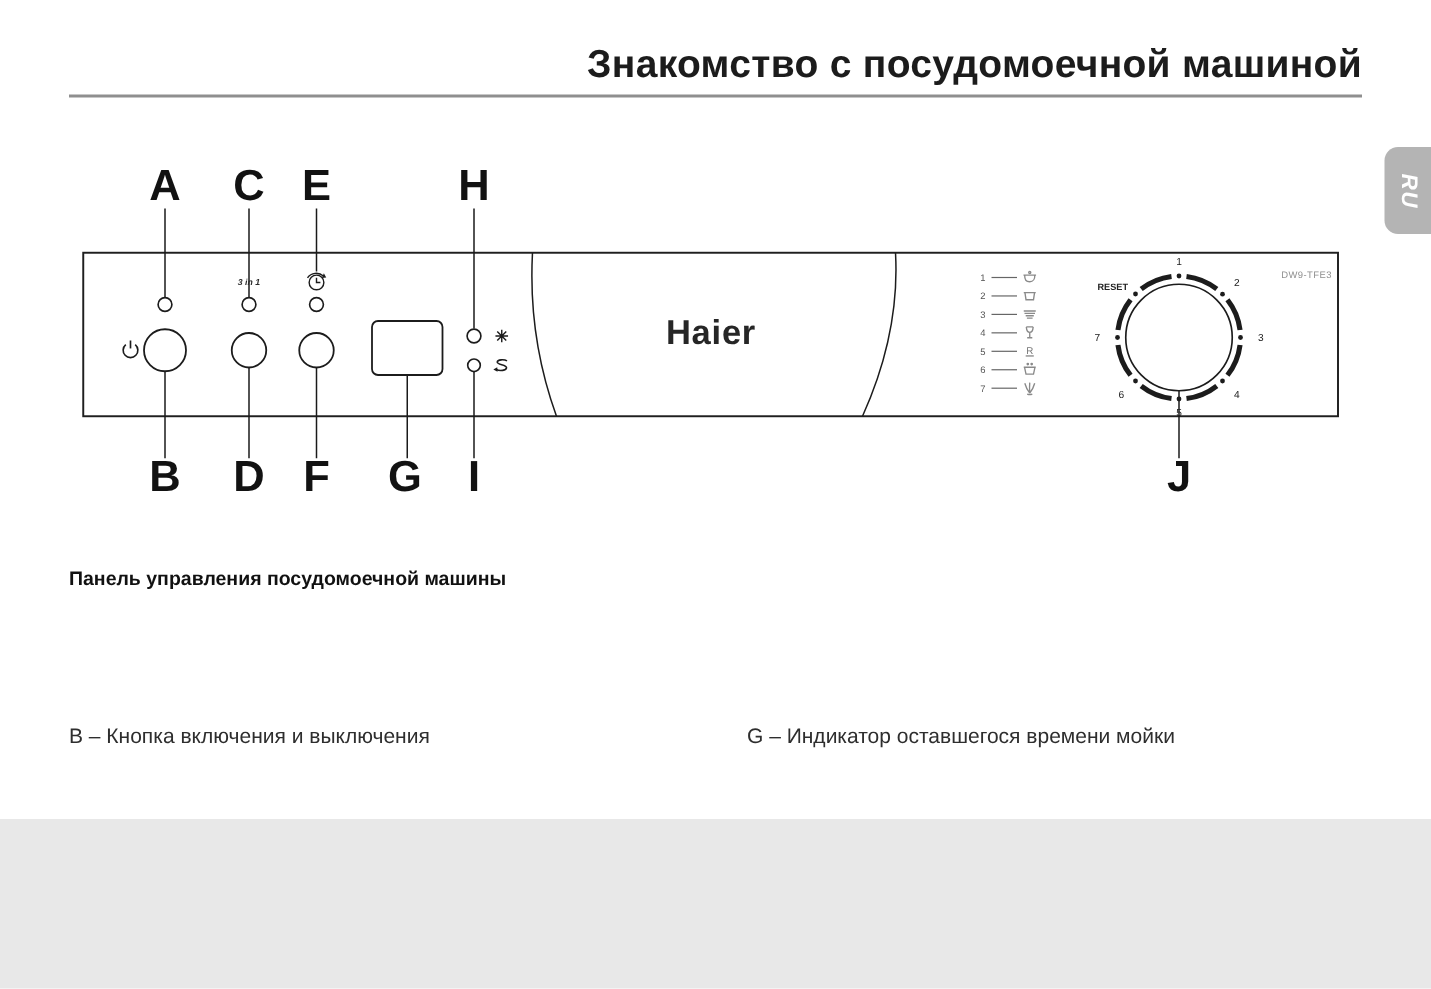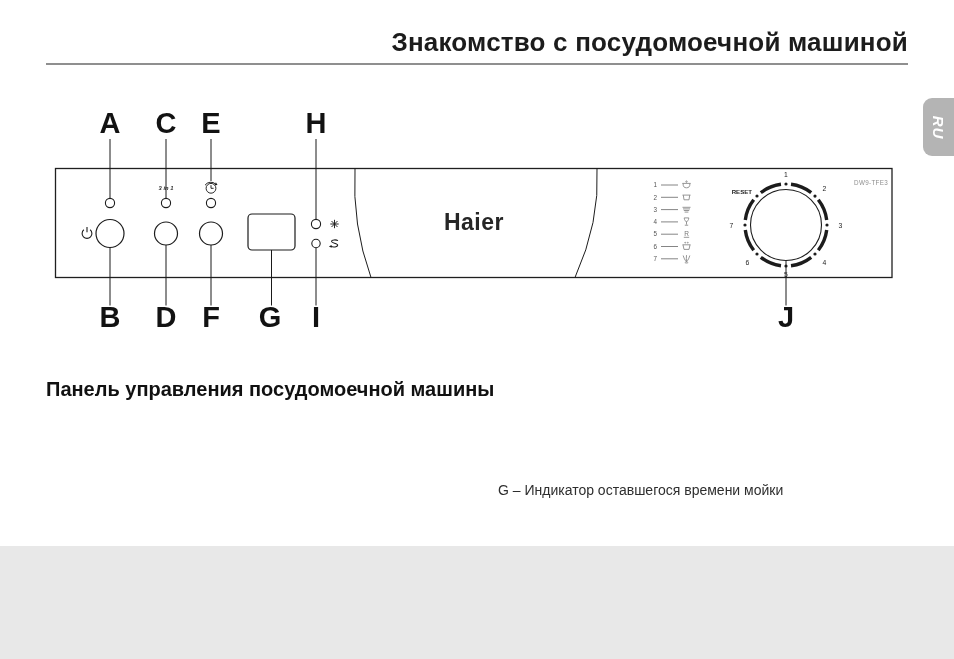--- a/index.html
+++ b/index.html
@@ -17,21 +17,21 @@
   .ru-tab{
     position:absolute;top:98px;right:0;width:31px;height:58px;background:#b4b4b4;
     border-radius:9px 0 0 9px;display:flex;align-items:center;justify-content:center;
   }
   .ru-tab span{
     transform:rotate(90deg);color:#ffffff;font-weight:bold;font-style:italic;
     font-size:15px;letter-spacing:1px;
   }
   .diagram-svg{position:absolute;left:0;top:0;}
   .legend-heading{
-    position:absolute;left:46px;top:378px;font-size:20px;font-weight:bold;color:#111;
+    position:absolute;left:46px;top:378px;font-size:13px;font-weight:bold;color:#111;
   }
   .legend-col{
     position:absolute;top:412px;font-size:14px;color:#2e2e2e;line-height:31.6px;white-space:pre;
   }
   .legend-col.left{left:46px;}
   .legend-col.right{left:498px;}
   .page-number{
     position:absolute;left:874px;top:602px;font-size:13.5px;color:#3a3a3a;
   }
   
@@ -203,20 +203,21 @@
       <text class="dial-num" x="786" y="277">5</text>
       <text class="dial-num" x="747.5" y="265">6</text>
       <text class="dial-num" x="731.5" y="227.5">7</text>
       <text class="reset-label" x="752" y="193.5">RESET</text>
     </g>
   </svg>
 
   <div class="legend-heading">Панель управления посудомоечной машины</div>
 
   <div class="legend-col left">
+    <div>B – Кнопка включения и выключения</div>
     
     
     
   </div>
 
   <div class="legend-col right">
     <div>G – Индикатор оставшегося времени мойки</div>
     
     
     

